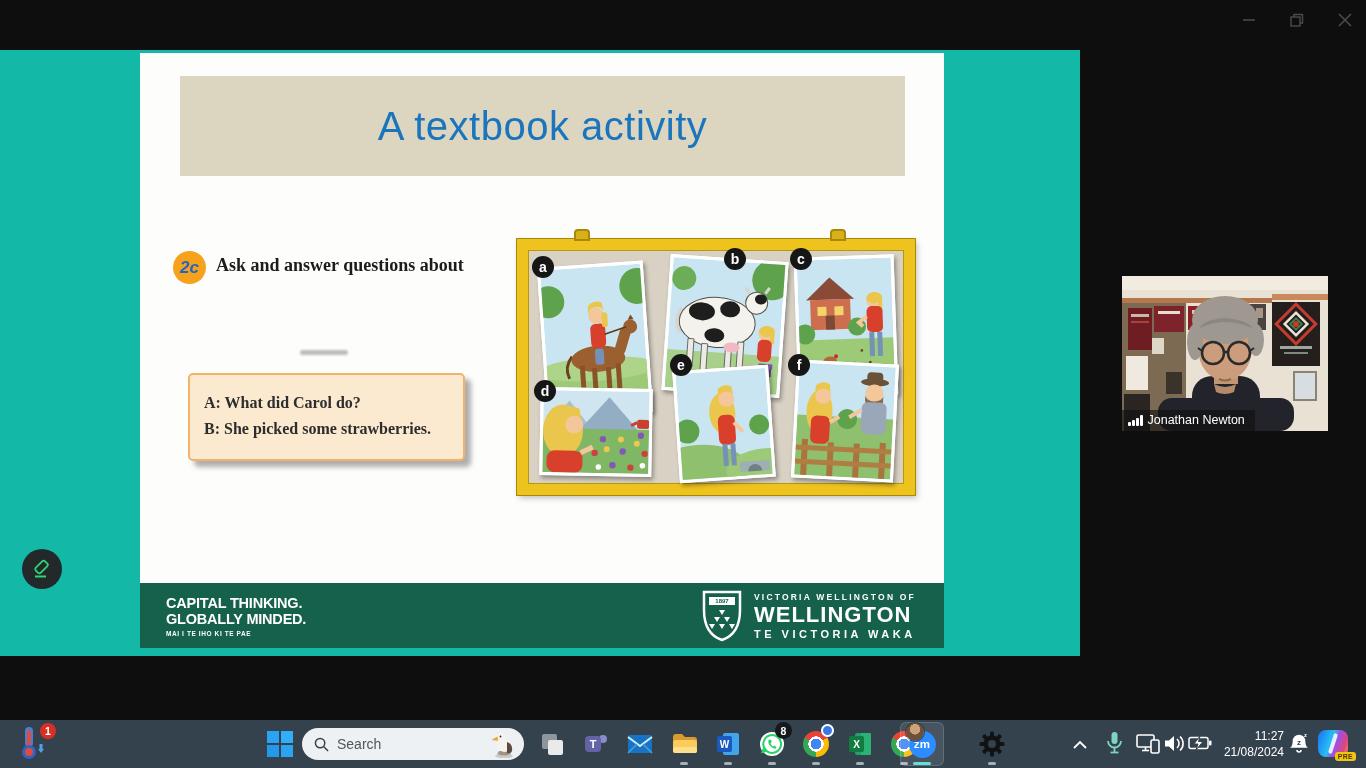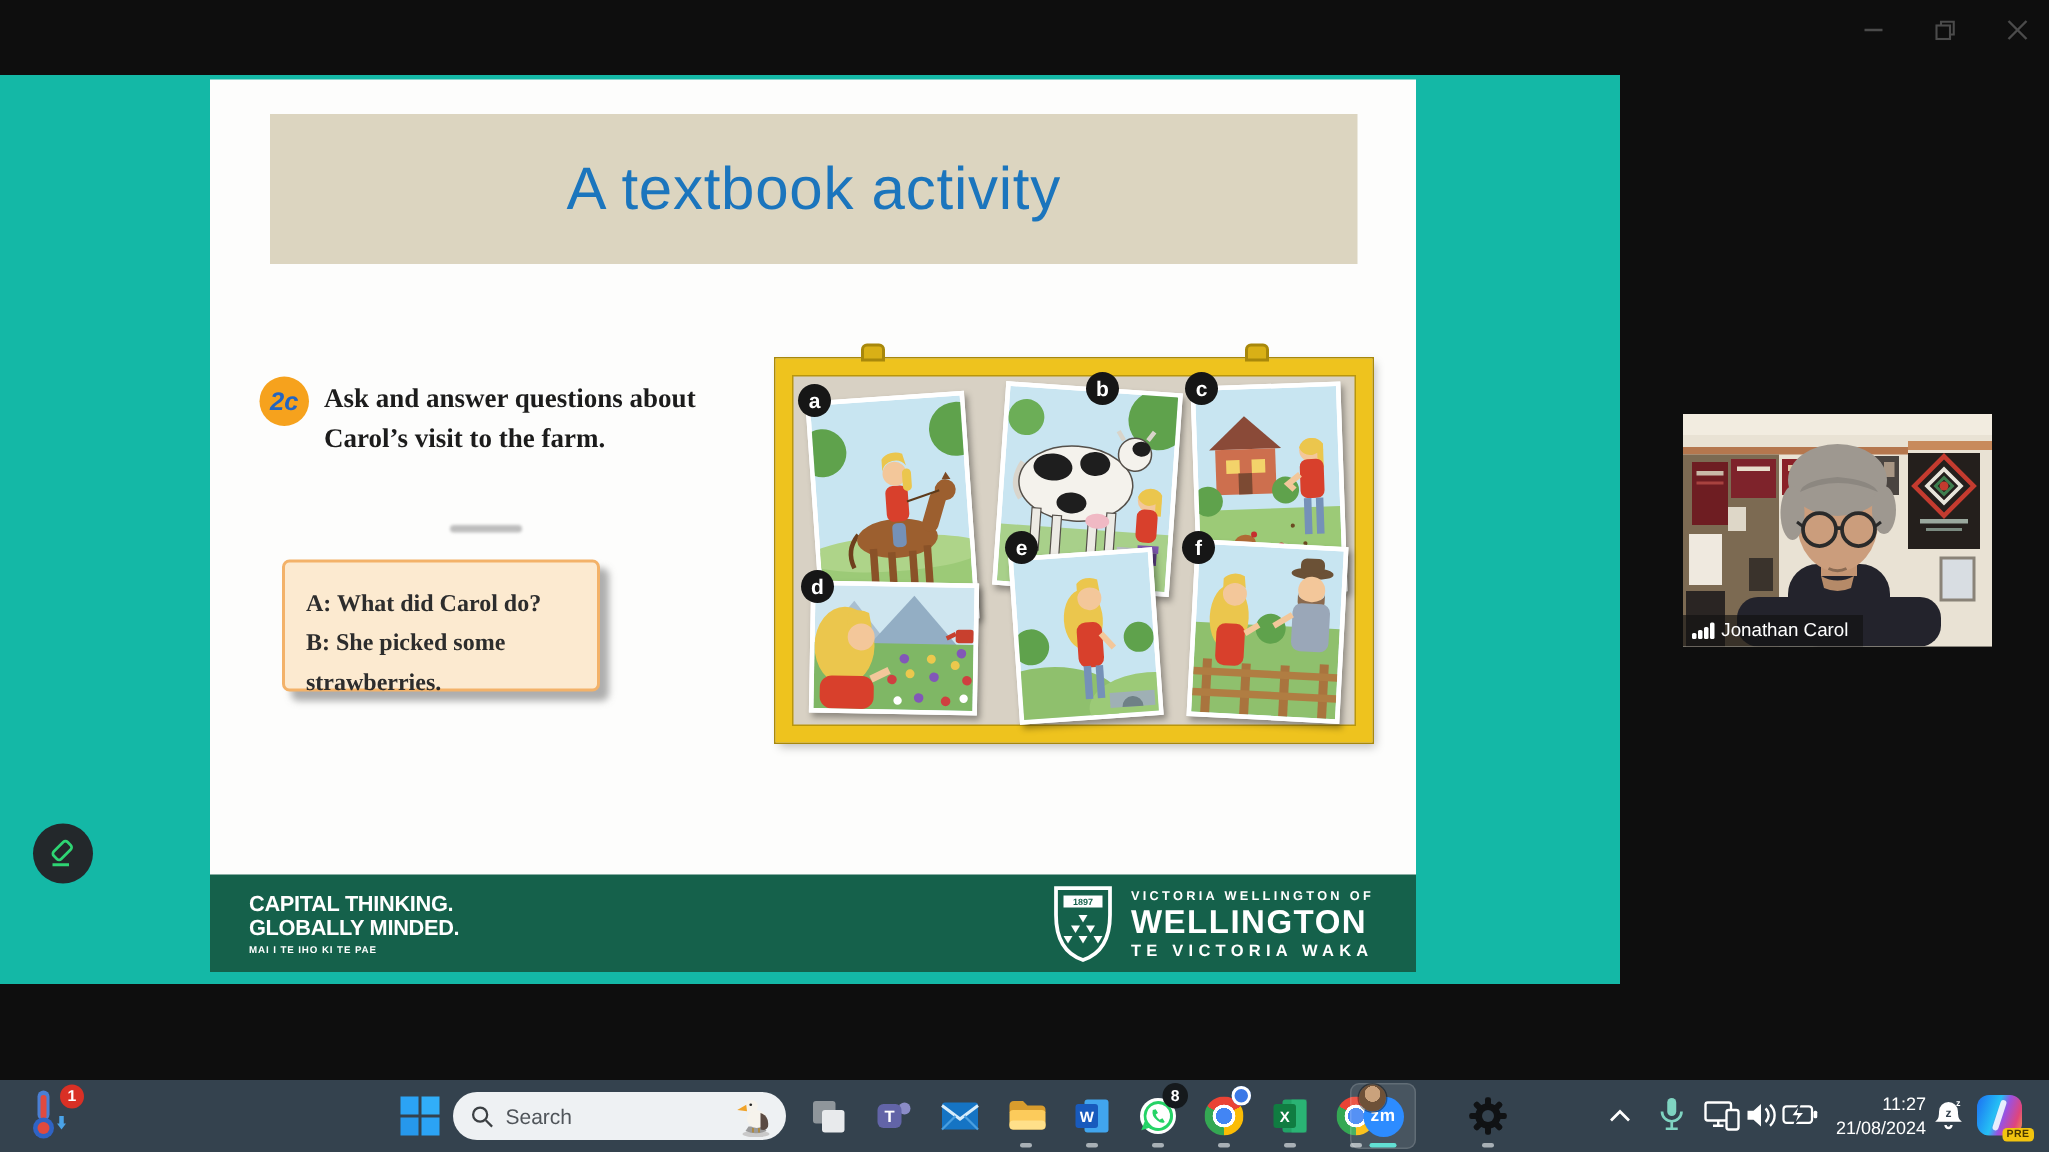--- a/index.html
+++ b/index.html
@@ -21,21 +21,21 @@
   .banner h1 { font-size:40px; font-weight:400; color:#1b75bd; letter-spacing:.5px; }
 
   .badge-2c { position:absolute; left:33px; top:198px; width:33px; height:33px; border-radius:50%;
               background:#f6a21d; color:#2465c0; font-weight:700; font-style:italic; font-size:17px;
               display:flex; align-items:center; justify-content:center; }
   .instruction { position:absolute; left:76px; top:199px; width:330px;
                  font-family:"Liberation Serif", serif; font-weight:700; font-size:18px; color:#1c1c1c; line-height:1.5; }
   .smudge { position:absolute; left:160px; top:297px; width:48px; height:5px; background:#bdbdbd;
             border-radius:3px; filter:blur(1px); }
 
-  .dialog { position:absolute; left:48px; top:320px; width:212px; height:88px; background:#fcead0;
+  .dialog { position:absolute; left:48px; top:320px; width:277px; height:88px; background:#fcead0;
             border:2px solid #f3b269; border-radius:5px; box-shadow:6px 6px 5px rgba(110,110,110,.55);
             padding:15px 0 0 14px; font-family:"Liberation Serif", serif; font-weight:700;
             font-size:16px; line-height:1.65; color:#2d2d2d; }
 
   
   .frame { position:absolute; left:377px; top:186px; width:398px; height:256px; background:#d8d1c4;
            border:11px solid #eec31e; box-shadow:inset 0 0 0 1px #b8960e, 0 0 0 1px #a8880b, 2px 3px 6px rgba(0,0,0,.25); }
   .hanger { position:absolute; top:-21px; width:16px; height:12px; background:#d9b016; border:2px solid #a8880b;
             border-radius:4px 4px 0 0; }
   .hanger.h1 { left:46px; } .hanger.h2 { right:58px; }
@@ -150,21 +150,20 @@
   <div class="share-area">
     <div class="slide">
 
       <div class="banner">
         <h1>A textbook activity</h1>
       </div>
 
       <div class="badge-2c">2c</div>
       <div class="instruction">
         <div>Ask and answer questions about</div>
-        <div>Carol’s visit to the farm.</div>
       </div>
       <div class="smudge"></div>
 
       <div class="dialog">
         <div>A: What did Carol do?</div>
         <div>B: She picked some strawberries.</div>
       </div>
 
       <div class="frame">
         <div class="hanger h1"></div>
@@ -426,21 +425,21 @@
       <path d="M97 103 q6 3 12 0" stroke="#8a6a52" stroke-width="2" fill="none"></path>
       <path d="M92 108 q11 6 22 0 l-2 8 q-9 4 -18 0 z" fill="#b58a68"></path>
     </svg>
     <div class="name-tag">
       <span class="sig">
           <i></i>
           <i></i>
           <i></i>
           <i></i>
         </span>
-      <span>Jonathan Carol</span>
+      <span>Jonathan Newton</span>
     </div>
   </div>
 
   <div class="taskbar">
 
     <div class="weather">
       <div class="wbadge">1</div>
       <svg width="30" height="36" viewBox="0 0 30 36">
         <rect x="9" y="2" width="8" height="20" rx="4" fill="#4a7fd4"></rect>
         <rect x="11" y="5" width="4" height="16" rx="2" fill="#e04a3f"></rect>

